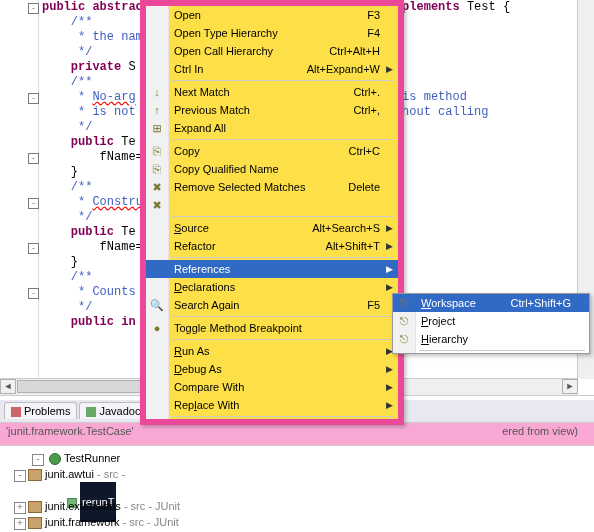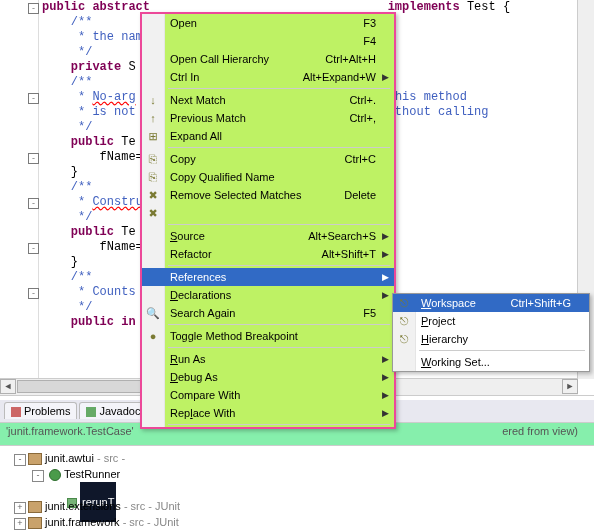--- a/index.html
+++ b/index.html
@@ -8,37 +8,37 @@
 .fold{position:absolute;left:28px;width:9px;height:9px;border:1px solid #7a7a7a;background:#fff;font-size:9px;line-height:8px;text-align:center;color:#7a7a7a;cursor:pointer}
 .code{position:absolute;left:42px;top:0;right:16px;font-family:"Courier New",monospace;font-size:12px;line-height:15px;white-space:pre}
 .kw{color:#7f0055;font-weight:bold}
 .cm{color:#3f5fbf}
 .err{text-decoration:underline wavy red}
 .hscroll{position:absolute;bottom:0;left:0;right:16px;height:16px;background:#efefef;border-top:1px solid #ccc}
 .hscroll .lbtn,.hscroll .rbtn{position:absolute;width:16px;height:15px;top:0;background:#f0f0f0;border:1px solid #b0b0b0;box-sizing:border-box;text-align:center;line-height:13px;font-size:9px;color:#555}
 .hscroll .lbtn{left:0}.hscroll .rbtn{right:0}
 .hscroll .thumb{position:absolute;left:17px;top:1px;height:13px;background:#d8d8d8;border:1px solid #b0b0b0;box-sizing:border-box}
 .vscroll{position:absolute;top:0;right:0;width:16px;bottom:16px;background:#efefef;border-left:1px solid #ccc}
-.context-menu{position:absolute;top:12px;left:140px;width:252px;background:#bef264;border:2px solid #ec4899;box-shadow:2px 2px 4px rgba(0,0,0,0.25);z-index:10}
+.context-menu{position:absolute;top:0;left:140px;width:252px;background:#fde047;border:6px solid #ec4899;box-shadow:2px 2px 4px rgba(0,0,0,0.25);z-index:10}
 .menu-iconcol{position:absolute;left:0;top:0;bottom:0;width:22px;background:#f1f1f1;border-right:1px solid #e5e5e5}
 .mi{position:relative;height:18px;line-height:18px;padding-left:28px;cursor:default}
 .mi .lbl{display:inline-block}
 .mi .sc{position:absolute;right:18px}
 .mi .arr{position:absolute;right:5px;font-size:9px;color:#333}
 .mi.sel{background:#316ac5;color:#fff}
 .mi.sel .arr{color:#fff}
 .sep{height:1px;background:#ccc;margin:2px 4px 2px 26px}
 .mi .ic{position:absolute;left:4px;top:2px;width:14px;height:14px;font-size:11px;line-height:14px;text-align:center;color:#7a7a33}
 .submenu{position:absolute;top:293px;left:392px;width:196px;background:#fff;border:1px solid #999;box-shadow:2px 2px 4px rgba(0,0,0,0.25);z-index:11}
 .submenu .menu-iconcol{width:22px}
 .bottom{position:absolute;top:400px;left:0;right:0;bottom:0;background:#fff}
 .tabs{height:20px;background:#e8e8f0;border-bottom:1px solid #ccc;padding:2px 4px 0 4px}
 .tab{display:inline-block;padding:2px 6px;border:1px solid #bbb;border-bottom:none;background:#f4f4f9;margin-right:2px;border-radius:3px 3px 0 0;font-size:11px}
 .tab .tic{display:inline-block;width:10px;height:10px;margin-right:3px;vertical-align:middle}
-.filterbar{height:18px;background:#86efac;border-bottom:1px solid #ccc;padding:2px 6px;font-size:11px;color:#555;position:relative}
+.filterbar{height:18px;background:#f9a8d4;border-bottom:1px solid #ccc;padding:2px 6px;font-size:11px;color:#555;position:relative}
 .filterbar .rtxt{position:absolute;right:16px}
 .tree{padding:4px 2px 4px 4px}
 .tnode{height:16px;line-height:16px;white-space:nowrap;font-size:11px}
 .twist{display:inline-block;width:10px;height:10px;border:1px solid #888;font-size:9px;line-height:9px;text-align:center;margin-right:2px;color:#666;background:#fff}
 .pkg{display:inline-block;width:12px;height:10px;background:#c9a26b;border:1px solid #8a6a3a;margin:0 3px 0 0;vertical-align:middle}
 .cls{display:inline-block;width:10px;height:10px;border-radius:50%;background:#4a9b4a;border:1px solid #2e6e2e;margin:0 3px;vertical-align:middle}
 .mtd{display:inline-block;width:8px;height:8px;background:#76b376;border:1px solid #4a8a4a;margin:0 3px;vertical-align:middle}
 .selnode{background:#0f172a;color:#fff;display:inline-block;padding:12px 2px}
 .gray{color:#888}
 .u{text-decoration:underline}
@@ -60,21 +60,21 @@
   <div class="hscroll">
     <div class="lbtn">◄</div>
     <div class="thumb" style="width:280px"></div>
     <div class="rbtn">►</div>
   </div>
 </div>
 
 <div class="context-menu" id="menu">
   <div class="menu-iconcol"></div>
 <div class="mi"><span class="lbl">Open</span><span class="sc">F3</span></div>
-    <div class="mi"><span class="sc">F4</span></div>
+    <div class="mi"><span class="lbl">Open Type Hierarchy</span><span class="sc">F4</span></div>
     <div class="mi"><span class="lbl">Open Call Hierarchy</span><span class="sc">Ctrl+Alt+H</span></div>
     <div class="mi"><span class="lbl">Ctrl In</span><span class="sc">Alt+Expand+W</span><span class="arr">▶</span></div>
     <div class="sep"></div>
     <div class="mi"><span class="ic">↓</span><span class="lbl">Next Match</span><span class="sc">Ctrl+.</span></div>
     <div class="mi"><span class="ic">↑</span><span class="lbl">Previous Match</span><span class="sc">Ctrl+,</span></div>
     <div class="mi"><span class="ic">⊞</span><span class="lbl">Expand All</span></div>
     <div class="sep"></div>
     <div class="mi"><span class="ic">⎘</span><span class="lbl">Copy</span><span class="sc">Ctrl+C</span></div>
     <div class="mi"><span class="ic">⎘</span><span class="lbl">Copy Qualified Name</span></div>
     <div class="mi"><span class="ic">✖</span><span class="lbl">Remove Selected Matches</span><span class="sc">Delete</span></div>
@@ -95,29 +95,28 @@
     <div class="mi"><span class="lbl">Rep<span class="u">l</span>ace With</span><span class="arr">▶</span></div>
     <div class="sep"></div>
   </div>
 
 <div class="submenu" id="submenu">
   <div class="menu-iconcol"></div>
 <div class="mi sel"><span class="ic">⎋</span><span class="lbl"><span class="u">W</span>orkspace</span><span class="sc">Ctrl+Shift+G</span></div>
     <div class="mi"><span class="ic">⎋</span><span class="lbl"><span class="u">P</span>roject</span></div>
     <div class="mi"><span class="ic">⎋</span><span class="lbl"><span class="u">H</span>ierarchy</span></div>
     <div class="sep"></div>
-    <div class="mi"><span class="lbl"><span class="u">W</span>orking Set...</span></div>
   </div>
 
 <div class="bottom">
   <div class="tabs" id="tabs"><span class="tab"><span class="tic" style="background: rgb(204, 102, 102);"></span><span>Problems</span></span><span class="tab"><span class="tic" style="background: rgb(102, 170, 102);"></span><span>Javadoc</span></span></div>
   <div class="filterbar">
     <span>'junit.framework.TestCase'</span>
     <span class="rtxt">ered from view)</span>
   </div>
   <div class="tree" id="tree">
+      <div class="tnode" style="padding-left: 28px;"><span class="twist">-</span><span class="cls"></span><span>TestRunner</span></div>
       <div class="tnode" style="padding-left: 10px;"><span class="twist">-</span><span class="pkg"></span><span>junit.awtui</span><span class="gray"> - src - </span></div>
-      <div class="tnode" style="padding-left: 28px;"><span class="twist">-</span><span class="cls"></span><span>TestRunner</span></div>
       <div class="tnode" style="padding-left: 46px;"><span style="display: inline-block; width: 14px;"></span><span class="mtd"></span><span class="selnode">rerunT</span></div>
       <div class="tnode" style="padding-left: 10px;"><span class="twist">+</span><span class="pkg"></span><span>junit.extensions</span><span class="gray"> - src - JUnit</span></div>
       <div class="tnode" style="padding-left: 10px;"><span class="twist">+</span><span class="pkg"></span><span>junit.framework</span><span class="gray"> - src - JUnit</span></div>
     </div>
 </div>
 
 </body></html>

